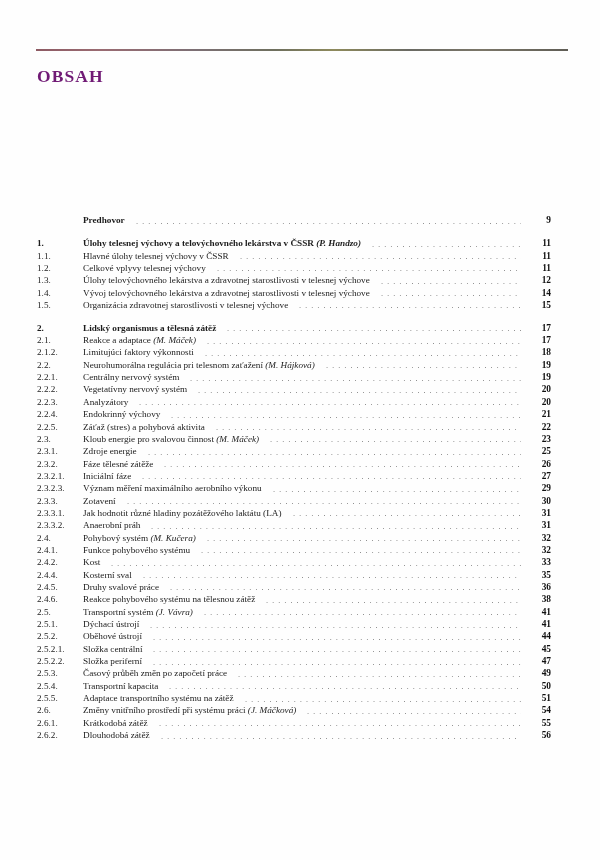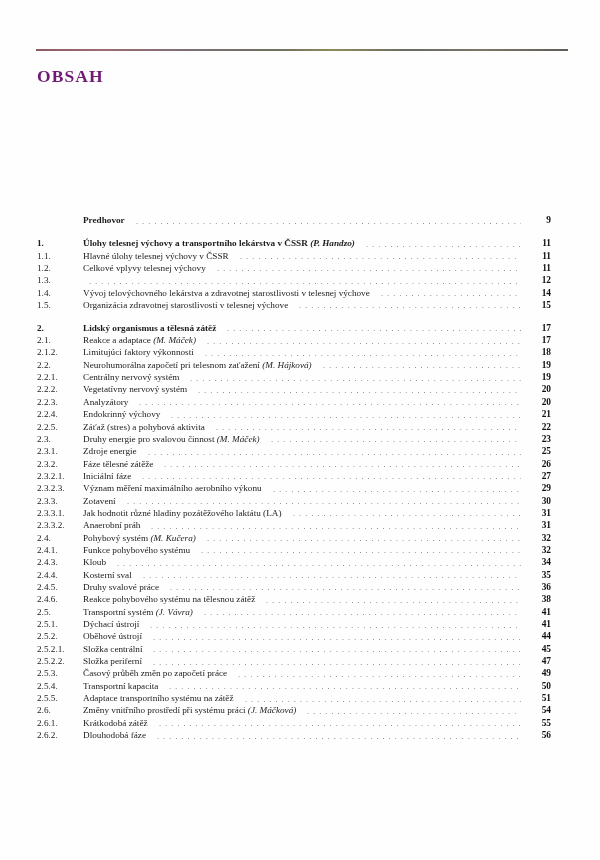--- a/index.html
+++ b/index.html
@@ -129,38 +129,39 @@
 
   <div class="toc" id="toc-list">
       <div class="row front">
         <span class="num"></span>
         <span class="title"><span>Predhovor</span></span>
         <span class="leader"></span>
         <span class="pagenum">9</span>
       </div>
       <div class="row strong gap-before">
         <span class="num">1.</span>
-        <span class="title"><span>Úlohy telesnej výchovy a transportního lekárstva v ČSSR</span> <span class="author">(P. Handzo)</span></span>
+        <span class="title"><span>Úlohy telesnej výchovy a telovýchovného lekárstva v ČSSR</span> <span class="author">(P. Handzo)</span></span>
         <span class="leader"></span>
         <span class="pagenum">11</span>
       </div>
       <div class="row">
         <span class="num">1.1.</span>
         <span class="title"><span>Hlavné úlohy telesnej výchovy v ČSSR</span></span>
         <span class="leader"></span>
         <span class="pagenum">11</span>
       </div>
       <div class="row">
         <span class="num">1.2.</span>
         <span class="title"><span>Celkové vplyvy telesnej výchovy</span></span>
         <span class="leader"></span>
         <span class="pagenum">11</span>
       </div>
       <div class="row">
         <span class="num">1.3.</span>
+        <span class="title"><span>Úlohy telovýchovného lekárstva a zdravotnej starostlivosti v telesnej výchove</span></span>
         <span class="leader"></span>
         <span class="pagenum">12</span>
       </div>
       <div class="row">
         <span class="num">1.4.</span>
         <span class="title"><span>Vývoj telovýchovného lekárstva a zdravotnej starostlivosti v telesnej výchove</span></span>
         <span class="leader"></span>
         <span class="pagenum">14</span>
       </div>
       <div class="row">
@@ -182,21 +183,21 @@
         <span class="pagenum">17</span>
       </div>
       <div class="row">
         <span class="num">2.1.2.</span>
         <span class="title"><span>Limitujúci faktory výkonnosti</span></span>
         <span class="leader"></span>
         <span class="pagenum">18</span>
       </div>
       <div class="row">
         <span class="num">2.2.</span>
-        <span class="title"><span>Neurohumorálna započetí pri telesnom zaťažení</span> <span class="author">(M. Hájková)</span></span>
+        <span class="title"><span>Neurohumorálna regulácia pri telesnom zaťažení</span> <span class="author">(M. Hájková)</span></span>
         <span class="leader"></span>
         <span class="pagenum">19</span>
       </div>
       <div class="row">
         <span class="num">2.2.1.</span>
         <span class="title"><span>Centrálny nervový systém</span></span>
         <span class="leader"></span>
         <span class="pagenum">19</span>
       </div>
       <div class="row">
@@ -218,21 +219,21 @@
         <span class="pagenum">21</span>
       </div>
       <div class="row">
         <span class="num">2.2.5.</span>
         <span class="title"><span>Záťaž (stres) a pohybová aktivita</span></span>
         <span class="leader"></span>
         <span class="pagenum">22</span>
       </div>
       <div class="row">
         <span class="num">2.3.</span>
-        <span class="title"><span>Druhy energie pro svalovou činnost</span> <span class="author">(M. Máček)</span></span>
+        <span class="title"><span>Kloub energie pro svalovou činnost</span> <span class="author">(M. Máček)</span></span>
         <span class="leader"></span>
         <span class="pagenum">23</span>
       </div>
       <div class="row">
         <span class="num">2.3.1.</span>
         <span class="title"><span>Zdroje energie</span></span>
         <span class="leader"></span>
         <span class="pagenum">25</span>
       </div>
       <div class="row">
@@ -277,24 +278,24 @@
         <span class="leader"></span>
         <span class="pagenum">32</span>
       </div>
       <div class="row">
         <span class="num">2.4.1.</span>
         <span class="title"><span>Funkce pohybového systému</span></span>
         <span class="leader"></span>
         <span class="pagenum">32</span>
       </div>
       <div class="row">
-        <span class="num">2.4.3.</span>
-        <span class="title"><span>Kloub</span></span>
-        <span class="leader"></span>
-        <span class="pagenum">34</span>
+        <span class="num">2.4.2.</span>
+        <span class="title"><span>Kost</span></span>
+        <span class="leader"></span>
+        <span class="pagenum">33</span>
       </div>
       <div class="row">
         <span class="num">2.4.4.</span>
         <span class="title"><span>Kosterní sval</span></span>
         <span class="leader"></span>
         <span class="pagenum">35</span>
       </div>
       <div class="row">
         <span class="num">2.4.5.</span>
         <span class="title"><span>Druhy svalové práce</span></span>
@@ -362,19 +363,19 @@
         <span class="pagenum">54</span>
       </div>
       <div class="row">
         <span class="num">2.6.1.</span>
         <span class="title"><span>Krátkodobá zátěž</span></span>
         <span class="leader"></span>
         <span class="pagenum">55</span>
       </div>
       <div class="row">
         <span class="num">2.6.2.</span>
-        <span class="title"><span>Dlouhodobá fáze</span></span>
+        <span class="title"><span>Dlouhodobá zátěž</span></span>
         <span class="leader"></span>
         <span class="pagenum">56</span>
       </div>
     </div>
 
 </div>
 
 </body></html>

